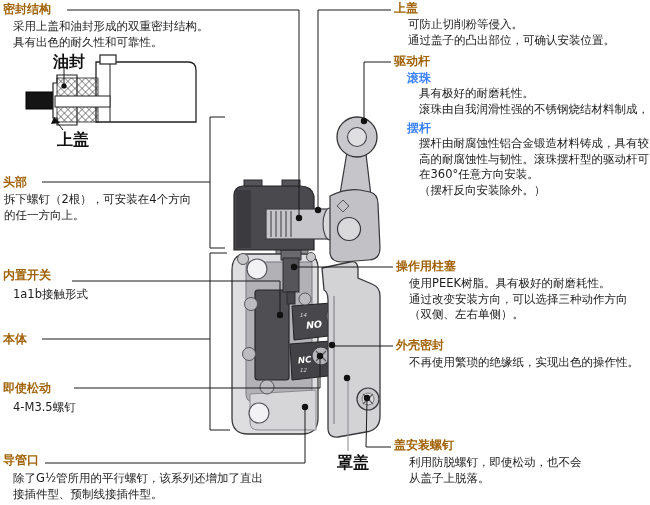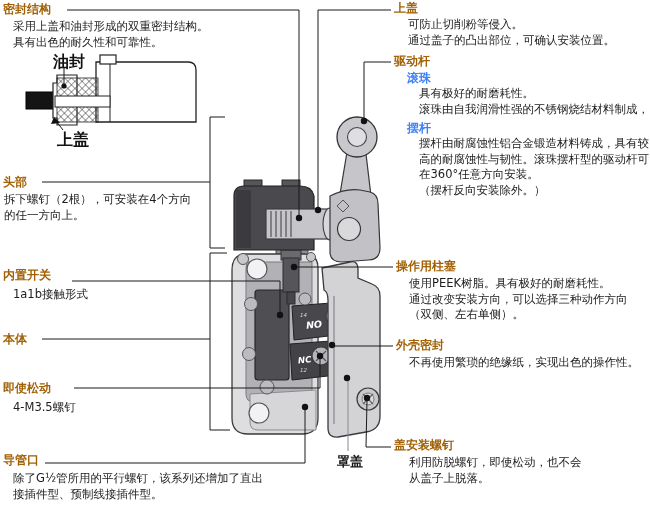--- a/index.html
+++ b/index.html
@@ -243,13 +243,13 @@
   </div>
 
 <div class="h" style="left:394px;top:437px">盖安装螺钉</div>
 <div class="p" style="left:409px;top:455px">
   <div>
       <div class="ln">利用防脱螺钉，即使松动，也不会</div>
       <div class="ln">从盖子上脱落。</div>
     </div>
 </div>
 
-<div class="lbl" style="left:337px;top:453px;font-size:13px">罩盖</div>
+<div class="lbl" style="left:337px;top:453px;font-size:16px">罩盖</div>
 
 </body></html>

